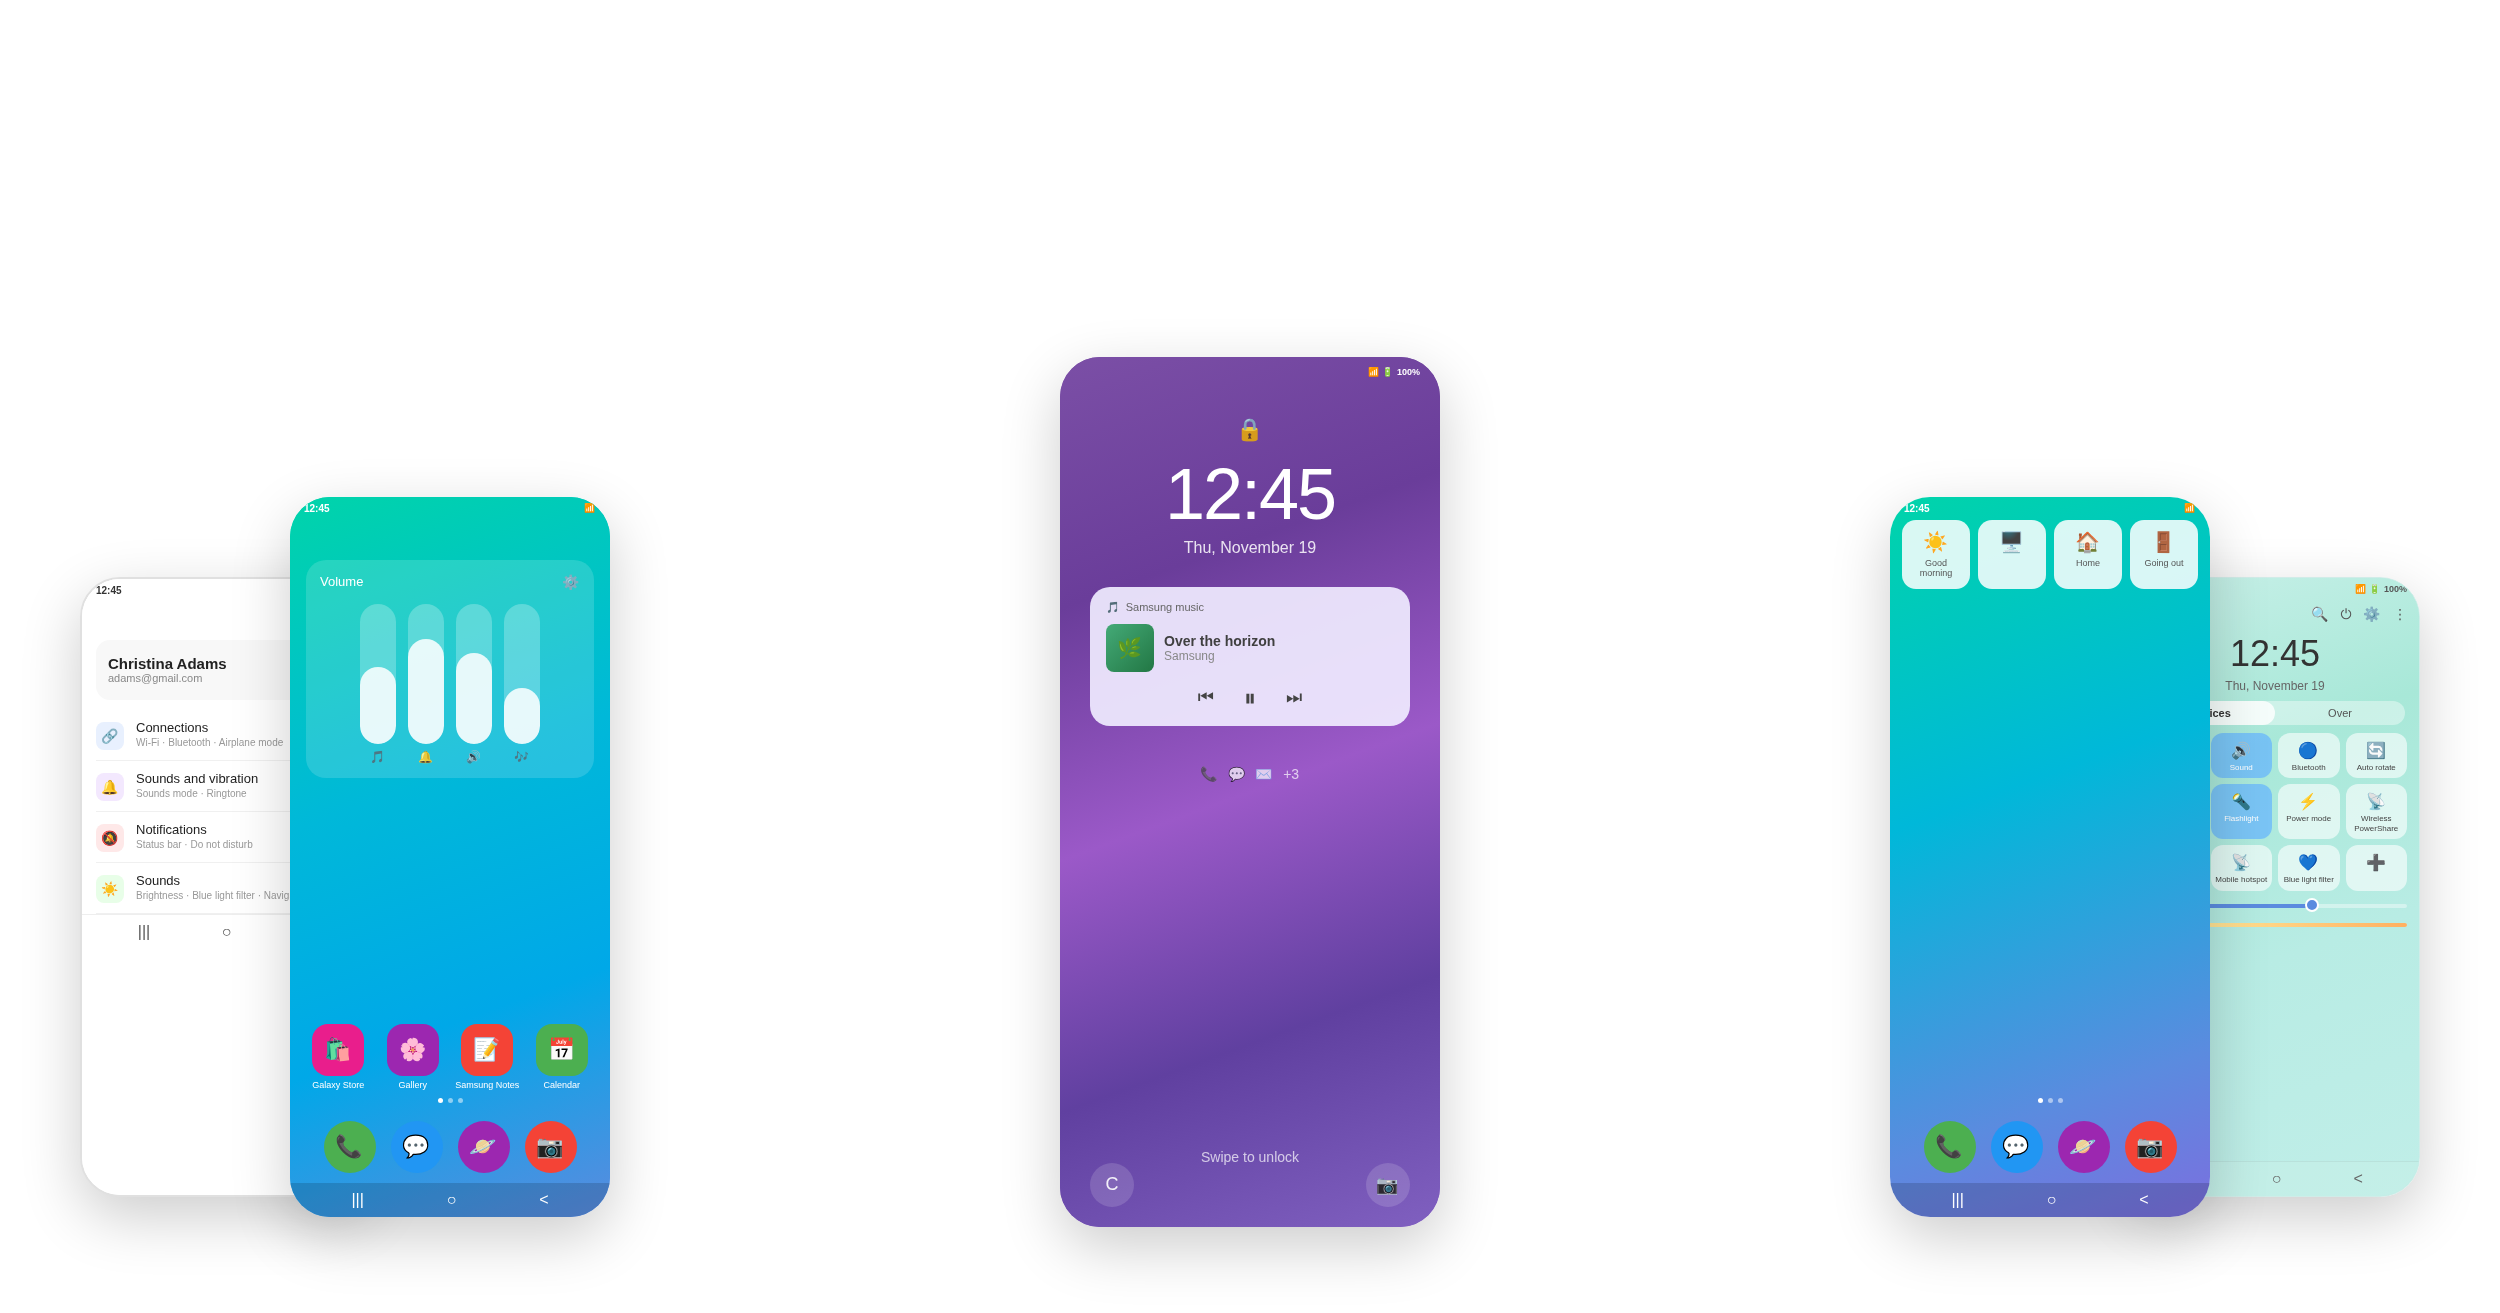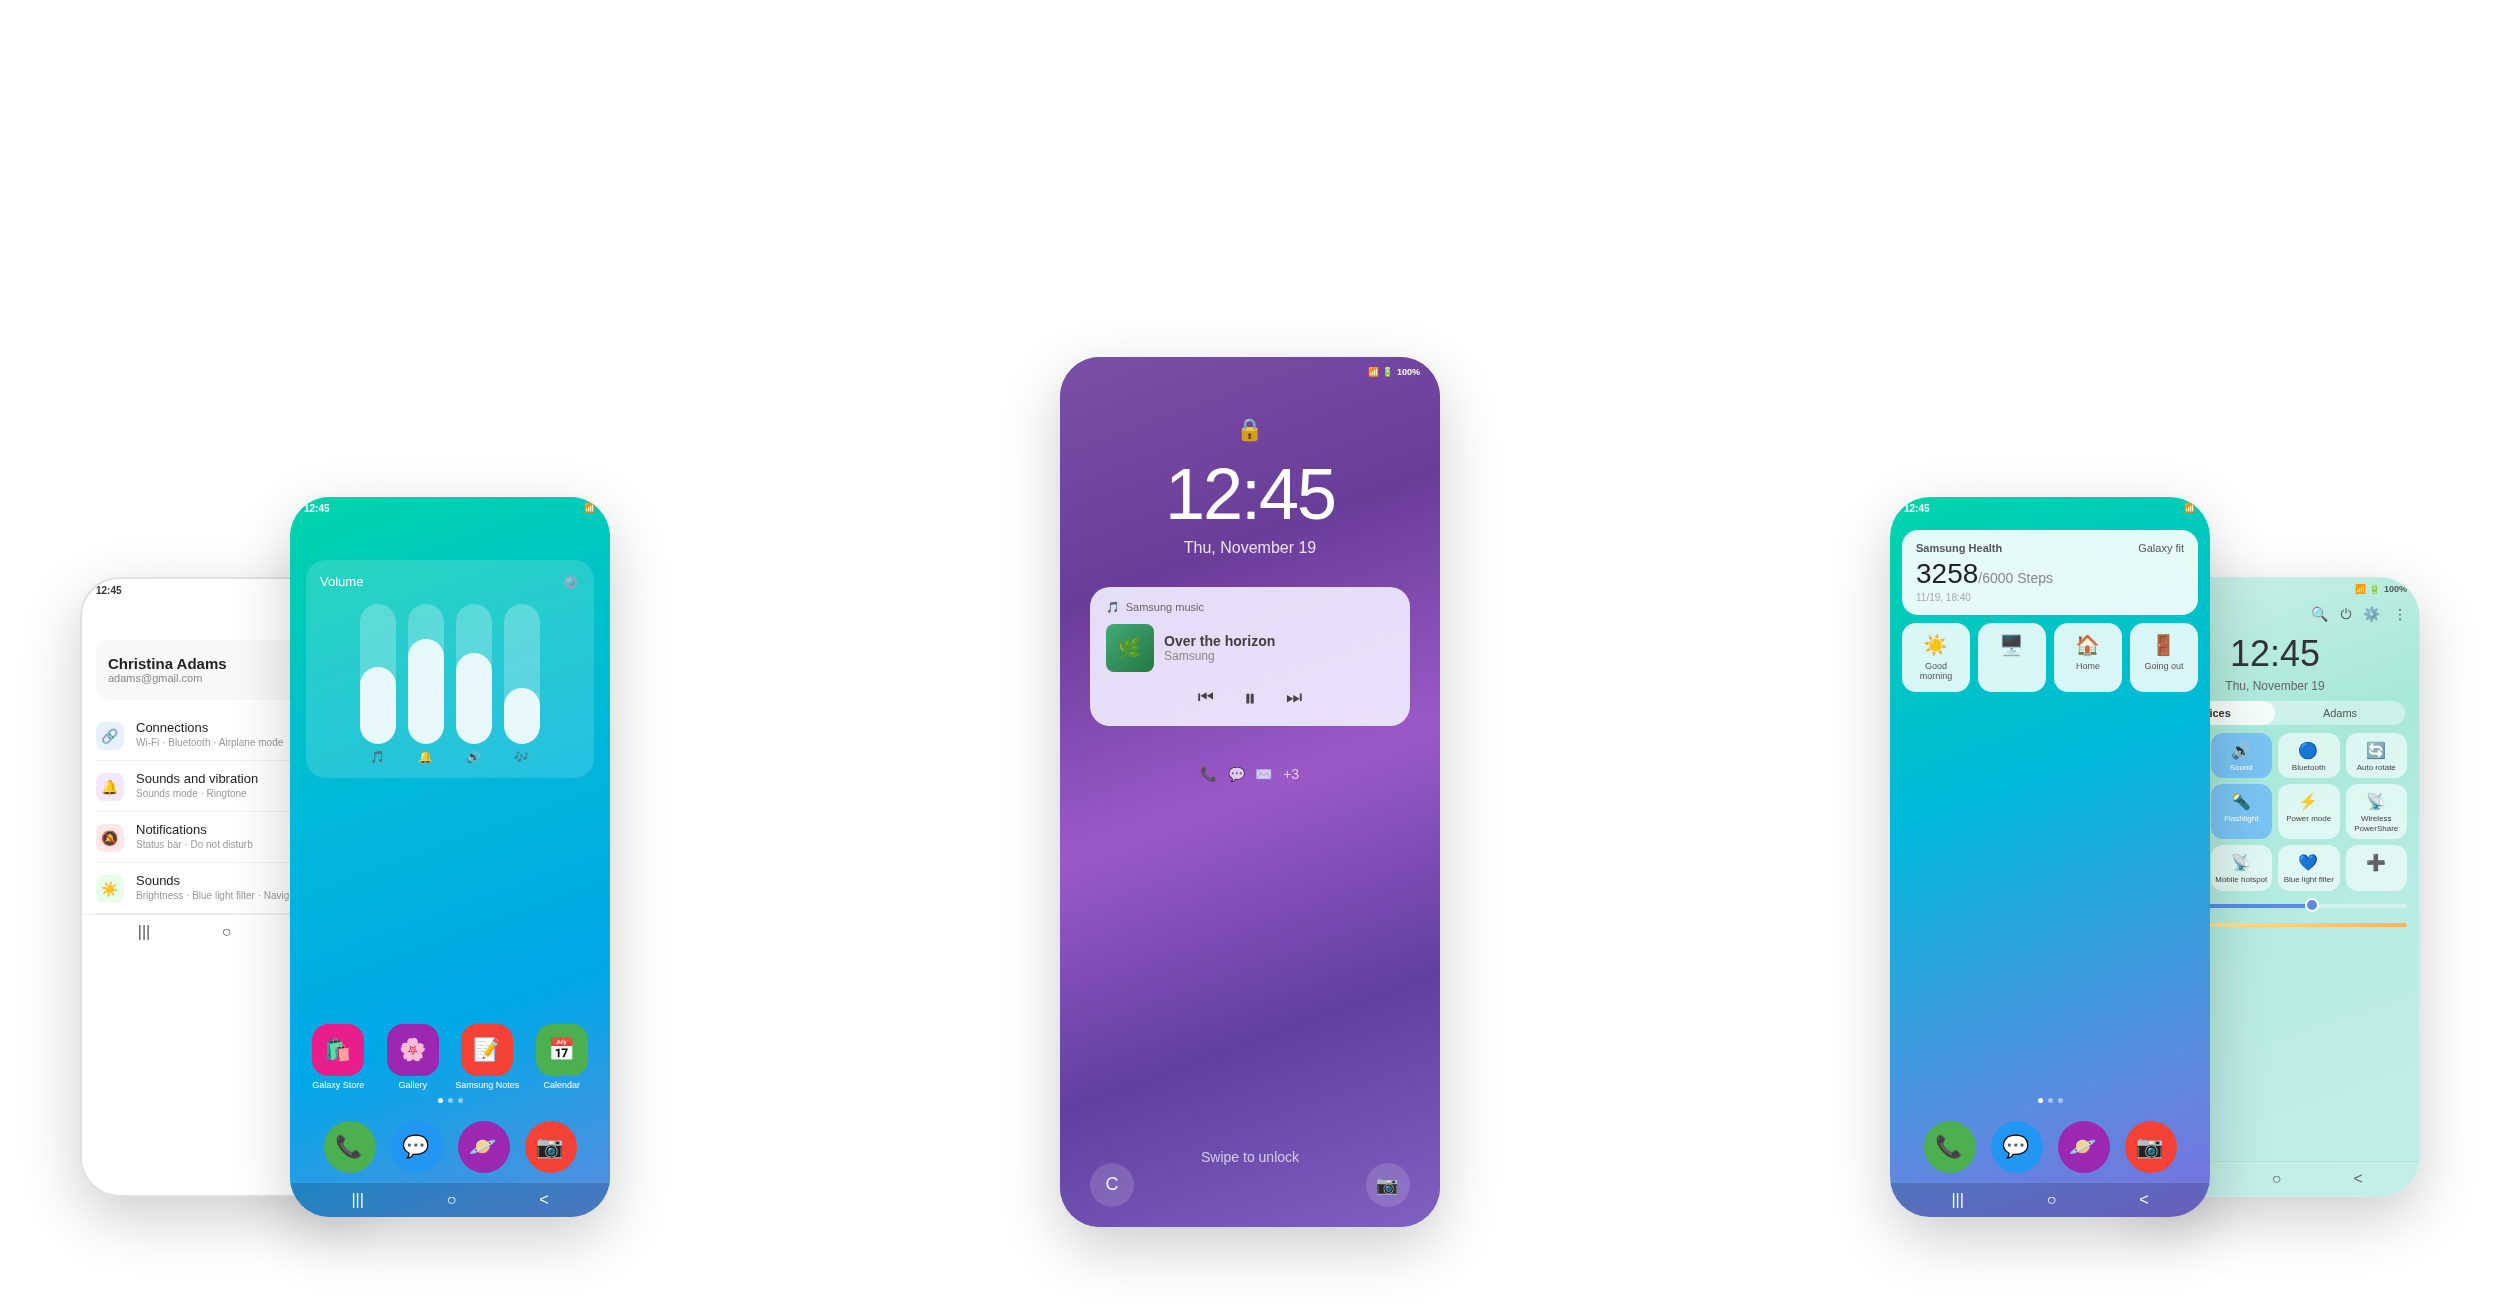--- a/index.html
+++ b/index.html
@@ -704,30 +704,20 @@
   </div>
 
   <div class="phone phone-4" style="position:absolute;right:240px;bottom:40px;">
     <div class="phone-4-content">
       <div class="status-bar teal">
         <span>12:45</span>
         <div class="status-icons">
           <span>📶</span>
         </div>
       </div>
-      <div class="health-card">
-        <div class="health-header">
-          <span>Samsung Health</span>
-          <span>Galaxy fit</span>
-        </div>
-        <div class="health-steps">
-          <span>3258</span><span class="total">/6000 Steps</span>
-        </div>
-        <div class="health-date">11/19, 18:40</div>
-      </div>
       <div class="quick-tiles">
         <div class="quick-tile">
           <span class="quick-tile-icon">☀️</span>
           <span class="quick-tile-label">Good morning</span>
         </div>
         <div class="quick-tile">
           <span class="quick-tile-icon">🖥️</span>
           <span class="quick-tile-label"></span>
         </div>
         <div class="quick-tile">
@@ -772,21 +762,21 @@
       <div class="qs-header">
         <span>🔍</span>
         <span>⏻</span>
         <span>⚙️</span>
         <span>⋮</span>
       </div>
       <div class="qs-time">12:45</div>
       <div class="qs-date">Thu, November 19</div>
       <div class="qs-tabs">
         <div class="qs-tab active">Devices</div>
-        <div class="qs-tab">Adams</div>
+        <div class="qs-tab">Over</div>
       </div>
       <div class="qs-grid">
         <div class="qs-tile active">
           <span class="qs-tile-icon">📶</span>
           <span class="qs-tile-label">Wi-Fi</span>
         </div>
         <div class="qs-tile active">
           <span class="qs-tile-icon">🔊</span>
           <span class="qs-tile-label">Sound</span>
         </div>

